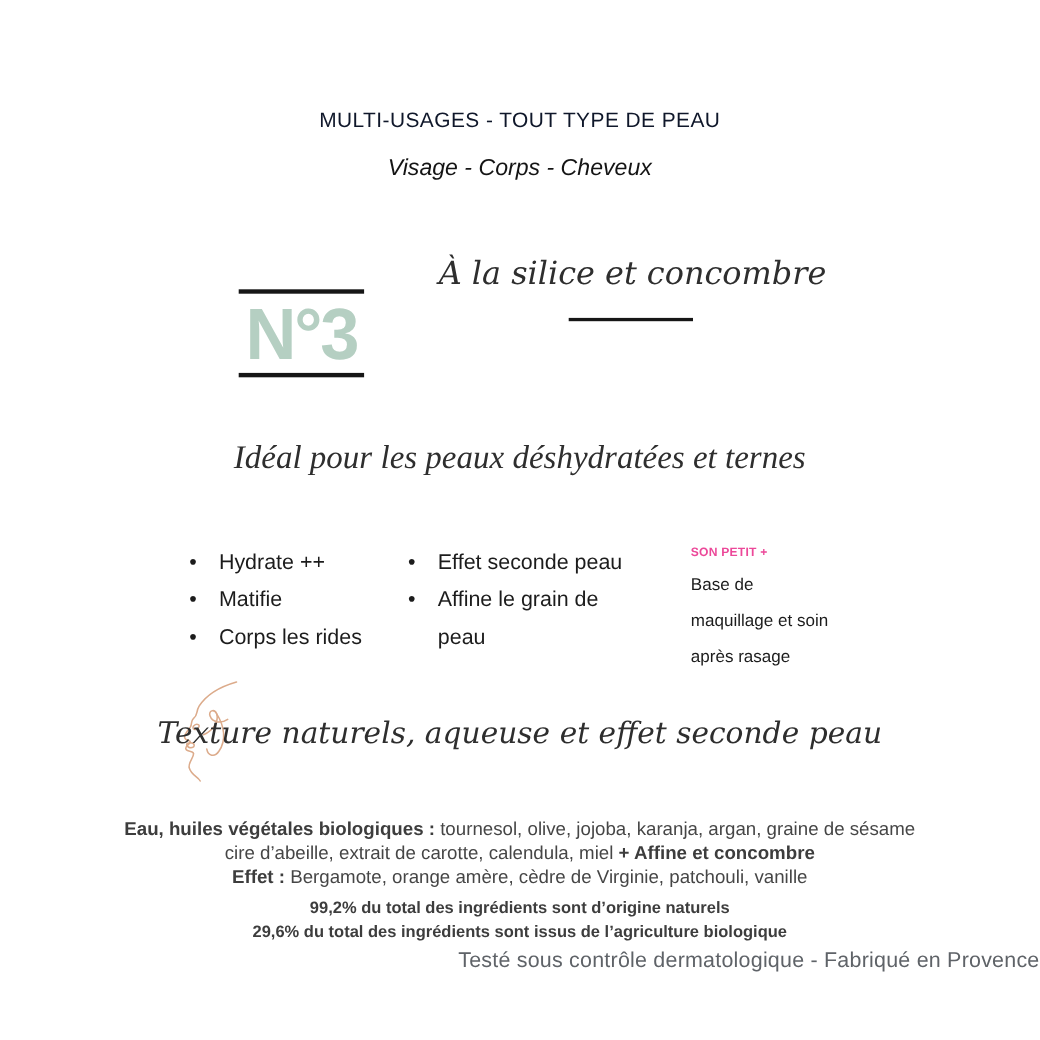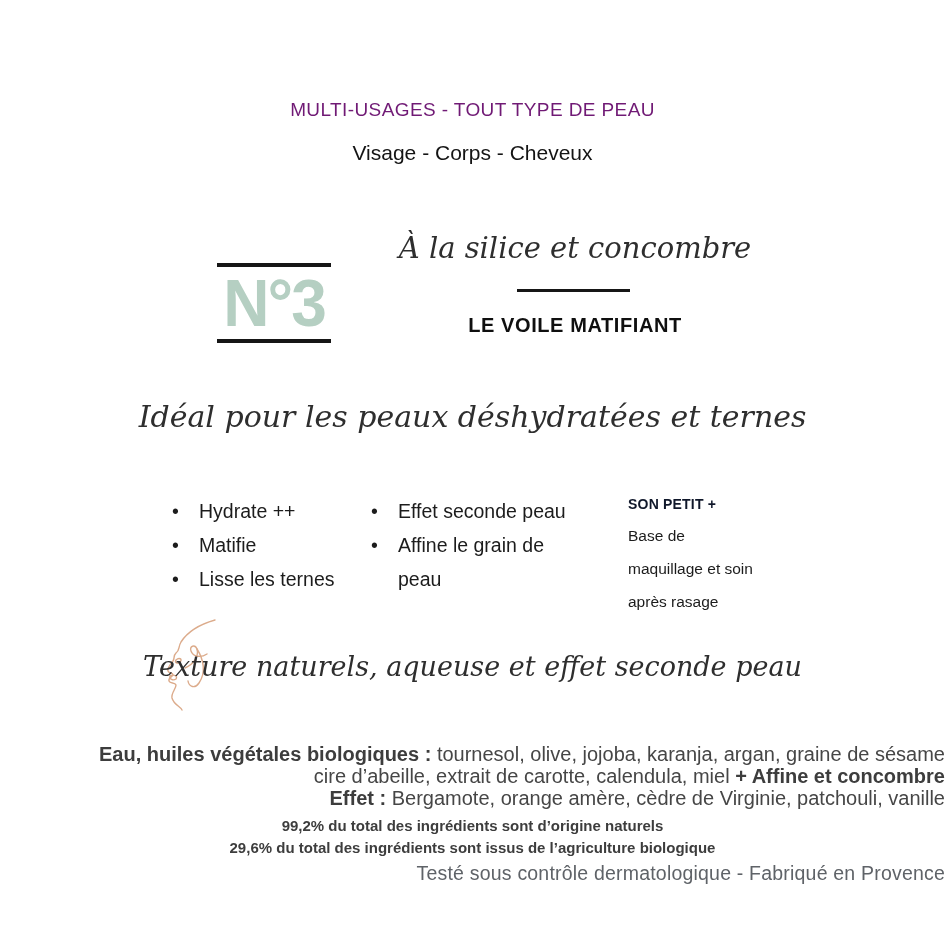--- a/index.html
+++ b/index.html
@@ -21,26 +21,26 @@
   .title-text {
     display: inline-block;
     font-size: 37px; font-weight: bold; color: #0b0b0b;
     letter-spacing: 0px;
     transform: scaleX(0.70) scaleY(1.05);
     transform-origin: 50% 50%;
   }
   .subtitle {
     position: absolute; top: 99px; left: 0; width: 100%;
     text-align: center;
-    font-size: 19px; color: #701a75; letter-spacing: 0.4px;
+    font-size: 19px; color: #0f172a; letter-spacing: 0.4px;
   }
   .uses {
     position: absolute; top: 141px; left: 0; width: 100%;
     text-align: center;
-    font-size: 21px; color: #141414;
+    font-size: 21px; color: #141414; font-style: italic;
   }
 
   
   .n3-block { position: absolute; left: 217px; top: 251px; width: 114px; margin-top: 12px; }
   .n3-rule { height: 4px; background: #161616; }
   .n3-text {
     font-size: 66px; font-weight: bold; line-height: 68px;
     color: #b5cfc2; text-align: center;
     letter-spacing: -2px;
     transform: scaleX(0.97); transform-origin: 50% 50%;
@@ -63,54 +63,54 @@
     position: absolute; left: 395px; top: 314px; width: 360px;
     text-align: center;
     font-size: 20px; font-weight: bold; color: #0f0f0f;
     letter-spacing: 0.6px; white-space: nowrap;
   }
 
   
   .ideal {
     position: absolute; top: 399px; left: 0; width: 100%;
     text-align: center;
-    font-size: 30px; color: #2e2e2e; white-space: nowrap;
+    font-size: 30px; color: #2e2e2e; white-space: nowrap; font-family: Liberation Serif, serif;
   }
 
   
   .benefits { position: absolute; top: 494px; left: 0; width: 100%; }
   .blist { list-style: none; position: absolute; top: 0; }
   .blist.col1 { left: 172px; width: 190px; }
   .blist.col2 { left: 371px; width: 212px; }
   .blist li {
     display: flex; align-items: flex-start;
     font-size: 19.5px; line-height: 34px; color: #1c1c1c;
   }
   .bullet-dot { width: 27px; flex: 0 0 27px; font-size: 19.5px; color: #1c1c1c; }
   .li-text { flex: 1; }
   .plus-col { position: absolute; left: 628px; top: 2px; width: 132px; }
   .plus-title {
-    font-size: 14px; font-weight: bold; color: #0f172a;
+    font-size: 11px; font-weight: bold; color: #ec4899;
     letter-spacing: 0.2px; margin-bottom: 7px;
   }
   .plus-text { font-size: 15.5px; line-height: 33px; color: #1c1c1c; }
 
   
   .face-icon { position: absolute; left: 151px; top: 615px; }
   .texture {
     position: absolute; top: 651px; left: 0; width: 100%;
     text-align: center;
     font-size: 27px; color: #2e2e2e; white-space: nowrap;
   }
 
   
   .ingredients {
     position: absolute; top: 743px; left: 0; width: 100%;
-    text-align: right;
-    font-size: 20px; line-height: 22px; color: #464646;
+    text-align: center;
+    font-size: 17px; line-height: 22px; color: #464646;
   }
   .ingredients b { color: #3d3d3d; }
   .stats {
     position: absolute; top: 815px; left: 0; width: 100%;
     text-align: center;
     font-size: 15px; line-height: 21.5px; font-weight: bold; color: #3d3d3d;
   }
   .footer-line {
     position: absolute; top: 862px; left: 0; width: 100%;
     text-align: right;
@@ -126,37 +126,36 @@
   <div class="uses">Visage - Corps - Cheveux</div>
 
   <div class="n3-block">
     <div class="n3-rule"></div>
     <div class="n3-text">N°3</div>
     <div class="n3-rule"></div>
   </div>
 
   <div class="tagline script">À la silice et concombre</div>
   <div class="tagline-divider"></div>
-  <div class="product-name">LE VOILE MATIFIANT</div>
 
   <div class="ideal script">Idéal pour les peaux déshydratées et ternes</div>
 
   <div class="benefits">
     <ul class="blist col1">
       <li>
         <span class="bullet-dot">•</span>
         <span class="li-text">Hydrate ++</span>
       </li>
       <li>
         <span class="bullet-dot">•</span>
         <span class="li-text">Matifie</span>
       </li>
       <li>
         <span class="bullet-dot">•</span>
-        <span class="li-text">Lisse les ternes</span>
+        <span class="li-text">Corps les rides</span>
       </li>
     </ul>
     <ul class="blist col2">
       <li>
         <span class="bullet-dot">•</span>
         <span class="li-text">Effet seconde peau</span>
       </li>
       <li>
         <span class="bullet-dot">•</span>
         <span class="li-text">Affine le grain de peau</span>

